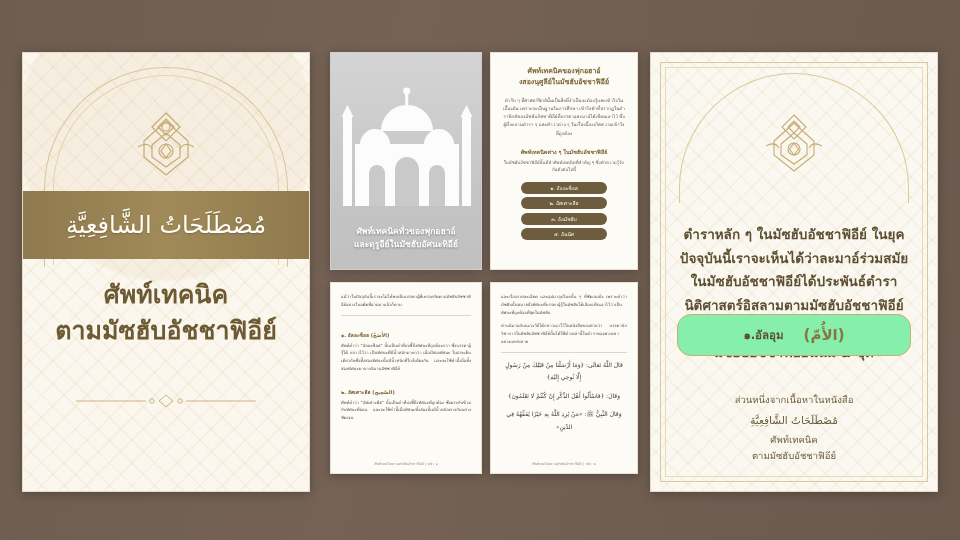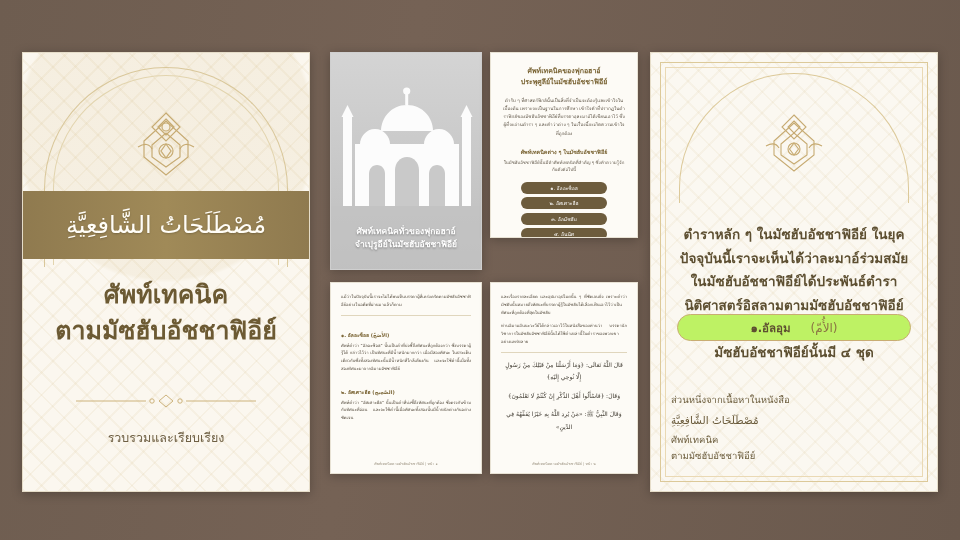--- a/index.html
+++ b/index.html
@@ -97,21 +97,21 @@
   .mosque-wrap { position: absolute; inset: 0; }
   .mosque-caption {
     position: absolute; left: 8px; right: 8px; bottom: 18px;
     text-align: center; color: #ffffff;
     font-size: 8.5px; font-weight: bold; line-height: 1.55;
     text-shadow: 0 1px 2px rgba(0,0,0,0.35);
   }
 
   
   #p-toc {
-    left: 490px; top: 52px; width: 148px; height: 186px;
+    left: 490px; top: 52px; width: 148px; height: 218px;
     border: 1px solid #e8e2d4;
   }
   .toc-head {
     margin: 13px 12px 0; text-align: center;
     color: #7a6434; font-size: 7px; font-weight: bold; line-height: 1.6;
   }
   .toc-para {
     margin: 9px 11px 0; text-align: center;
     color: #5c5345; font-size: 4.6px; line-height: 1.75;
   }
@@ -185,33 +185,33 @@
   .r-medallion { position: absolute; left: 50%; top: 58px; transform: translateX(-50%); }
   .r-body {
     position: absolute; left: 26px; right: 26px; top: 170px;
     text-align: center; color: #5d4f31;
     font-size: 13.5px; font-weight: bold; line-height: 1.75;
   }
   .r-list {
     position: absolute; left: 26px; right: 26px; top: 255px;
   }
   .r-item {
-    margin: 6px auto; height: 27px;
+    margin: 6px auto; height: 42px;
     border: 1px solid #c9ad73; border-radius: 14px;
-    background: #bef264;
+    background: #86efac;
     display: flex; align-items: center; justify-content: center;
     gap: 20px;
     color: #5d4f31; font-size: 11.5px; font-weight: bold;
   }
   .r-item .ar {
-    direction: rtl; color: #8a7443; font-size: 12px; font-weight: normal;
+    direction: rtl; color: #8a7443; font-size: 15px; font-weight: bold;
   }
   .r-foot {
     position: absolute; left: 20px; right: 20px; bottom: 26px;
-    text-align: left; color: #6b5c3c; font-size: 9.5px; line-height: 1.75;
+    text-align: center; color: #6b5c3c; font-size: 9.5px; line-height: 1.75;
   }
   .r-foot .ar-line {
     direction: rtl; font-size: 10.5px; color: #6b5c3c; margin: 3px 0 2px;
   }
 </style>
 </head>
 <body>
 
 <div id="stage">
 
@@ -251,21 +251,20 @@
           <line x1="0" y1="7" x2="70" y2="7"></line>
           <line x1="110" y1="7" x2="180" y2="7"></line>
           <path d="M90 1 L97 7 L90 13 L83 7 Z"></path>
           <circle cx="76" cy="7" r="2.2"></circle>
           <circle cx="104" cy="7" r="2.2"></circle>
         </g>
       </svg>
     </div>
 
     <div class="cover-credit">
-      <div>รวบรวมและเรียบเรียง</div>
     </div>
   </div>
 
   <div class="panel" id="p-mosque">
     <div class="mosque-wrap">
       <svg width="152" height="218" viewBox="0 0 152 218" preserveAspectRatio="xMidYMax meet">
         <defs>
           <linearGradient id="gbg" x1="0" y1="0" x2="0" y2="1">
             <stop offset="0%" stop-color="#d4d4d4"></stop>
             <stop offset="100%" stop-color="#bdbdbd"></stop>
@@ -291,28 +290,28 @@
         <g fill="#c9c9c9">
           <path d="M76 104 c-7 0 -12 6 -12 13 l0 36 l24 0 l0 -36 c0 -7 -5 -13 -12 -13 Z"></path>
           <path d="M46 112 c-5 0 -8 4 -8 9 l0 32 l16 0 l0 -32 c0 -5 -3 -9 -8 -9 Z"></path>
           <path d="M106 112 c-5 0 -8 4 -8 9 l0 32 l16 0 l0 -32 c0 -5 -3 -9 -8 -9 Z"></path>
         </g>
         <rect x="0" y="153" width="152" height="65" fill="#c2c2c2" opacity="0.55"></rect>
       </svg>
     </div>
     <div class="mosque-caption">
       <div>ศัพท์เทคนิคทั่วของฟุกอฮาอ์</div>
-      <div>จำเปุรูอีย์ในมัซฮับอัชชาฟิอีย์</div>
+      <div>และดุรูอีย์ในมัซฮับอัศนะทิอีย์</div>
     </div>
   </div>
 
   <div class="panel" id="p-toc">
     <div class="toc-head">
       <div>ศัพท์เทคนิคของฟุกอฮาอ์</div>
-      <div>ประพุศูลีย์ในมัซฮับอัชชาฟิอีย์</div>
+      <div>งสองนุศูลีย์ในมัซฮับอัชชาฟิอีย์</div>
     </div>
     <div class="toc-para">ตำรับ ๆ ที่ศาสตร์ฟิกฮ์นั้นเป็นสิ่งที่จำเป็นจะต้องรู้และเข้าใจในเบื้องต้น เพราะจะเป็นฐานในการศึกษา เข้าใจคำที่ปรากฏในตำราฟิกฮ์ของมัซฮับอัชชาฟิอีย์ที่บรรดาอุละมาอ์ได้เขียนเอาไว้ ซึ่งผู้ที่จะอ่านตำรา ๆ และคำว่าต่าง ๆ ในเรื่องนี้จะเกิดความเข้าใจที่ถูกต้อง</div>
     <div class="toc-sub">ศัพท์เทคนิคต่าง ๆ ในมัซฮับอัชชาฟิอีย์</div>
     <div class="toc-sub2">ในมัซฮับอัชชาฟิอีย์นั้นมีคำศัพท์เทคนิคที่สำคัญ ๆ ซึ่งทำความรู้จักกันดังต่อไปนี้</div>
     <div class="toc-pills">
       <div class="toc-pill">๑. อัลอะซ็อฮ</div>
       <div class="toc-pill">๒. อัศเศาะฮีฮ</div>
       <div class="toc-pill">๓. อัลมัซฮับ</div>
       <div class="toc-pill">๔. อันนัศ</div>
     </div>

